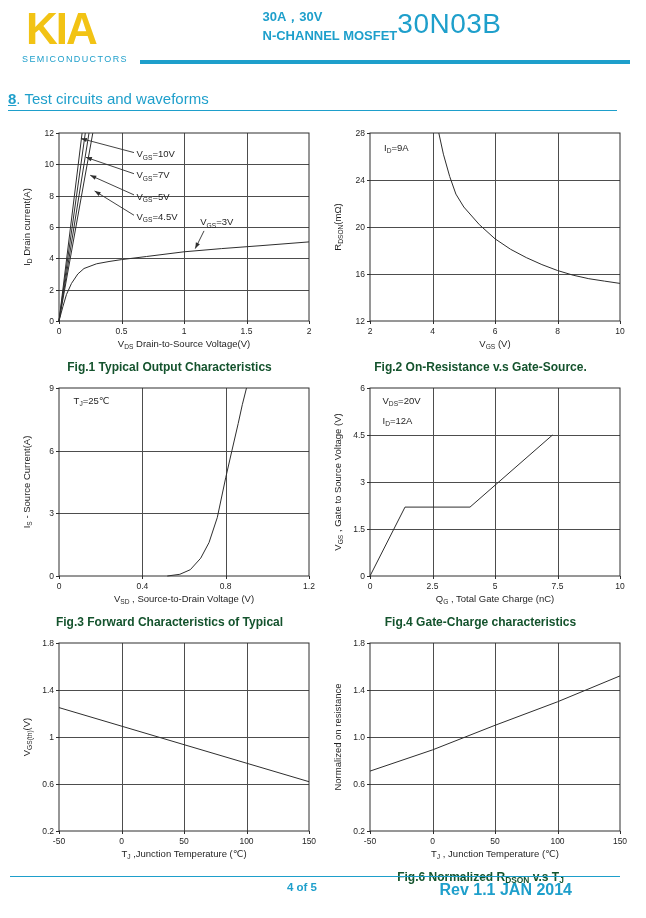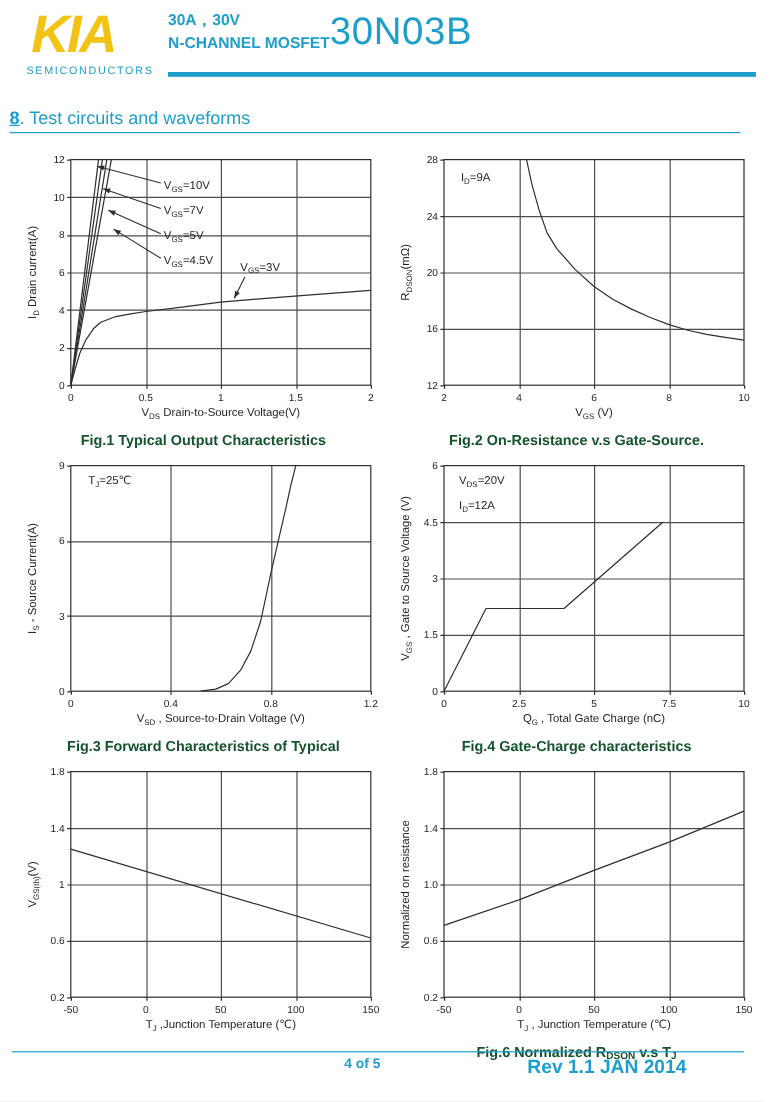--- a/index.html
+++ b/index.html
@@ -7,30 +7,30 @@
   body { font-family:"Liberation Sans","DejaVu Sans",sans-serif; }
   .page {
     position:relative; width:646px; height:918px; margin:0 auto;
     background:#ffffff; overflow:hidden;
   }
   
   .hdr { display:flex; align-items:flex-start; padding:6px 16px 0 22px; }
   .logo-block { width:104px; flex:0 0 104px; }
   .logo-text {
     color:var(--logo-yellow,#F2C314); font-size:44px; font-weight:700;
-    letter-spacing:-2px; line-height:46px; padding-left:4px;font-style:italic;
+    letter-spacing:-2px; line-height:46px; padding-left:4px;
   }
   .logo-sub {
     color:var(--accent,#1E9FCB); font-size:9px; letter-spacing:1.4px;
     margin-top:2px; white-space:nowrap;
   }
   .title-block { flex:1; margin-left:14px; padding-top:2px; }
-  .title-row { display:flex; justify-content:flex-start; align-items:flex-start; }
+  .title-row { display:flex; justify-content:center; align-items:flex-start; }
   .subtitle { color:var(--accent,#1E9FCB); font-size:13px; font-weight:700; line-height:1.45; }
-  .part-number { color:var(--accent,#1E9FCB); font-size:32px; font-weight:400; letter-spacing:0.5px; margin-right:6px; }
+  .part-number { color:var(--accent,#1E9FCB); font-size:28px; font-weight:400; letter-spacing:0.5px; margin-right:6px; }
   .header-rule { height:4px; background:var(--accent,#1E9FCB); margin-top:14px; }
   
   .section-heading {
     margin:26px 29px 0 8px; padding-bottom:3px;
     border-bottom:1px solid var(--accent,#1E9FCB);
     color:var(--accent,#1E9FCB); font-size:15px;
   }
   .section-heading .num { font-weight:700; text-decoration:underline; }
   
   .charts-grid {

